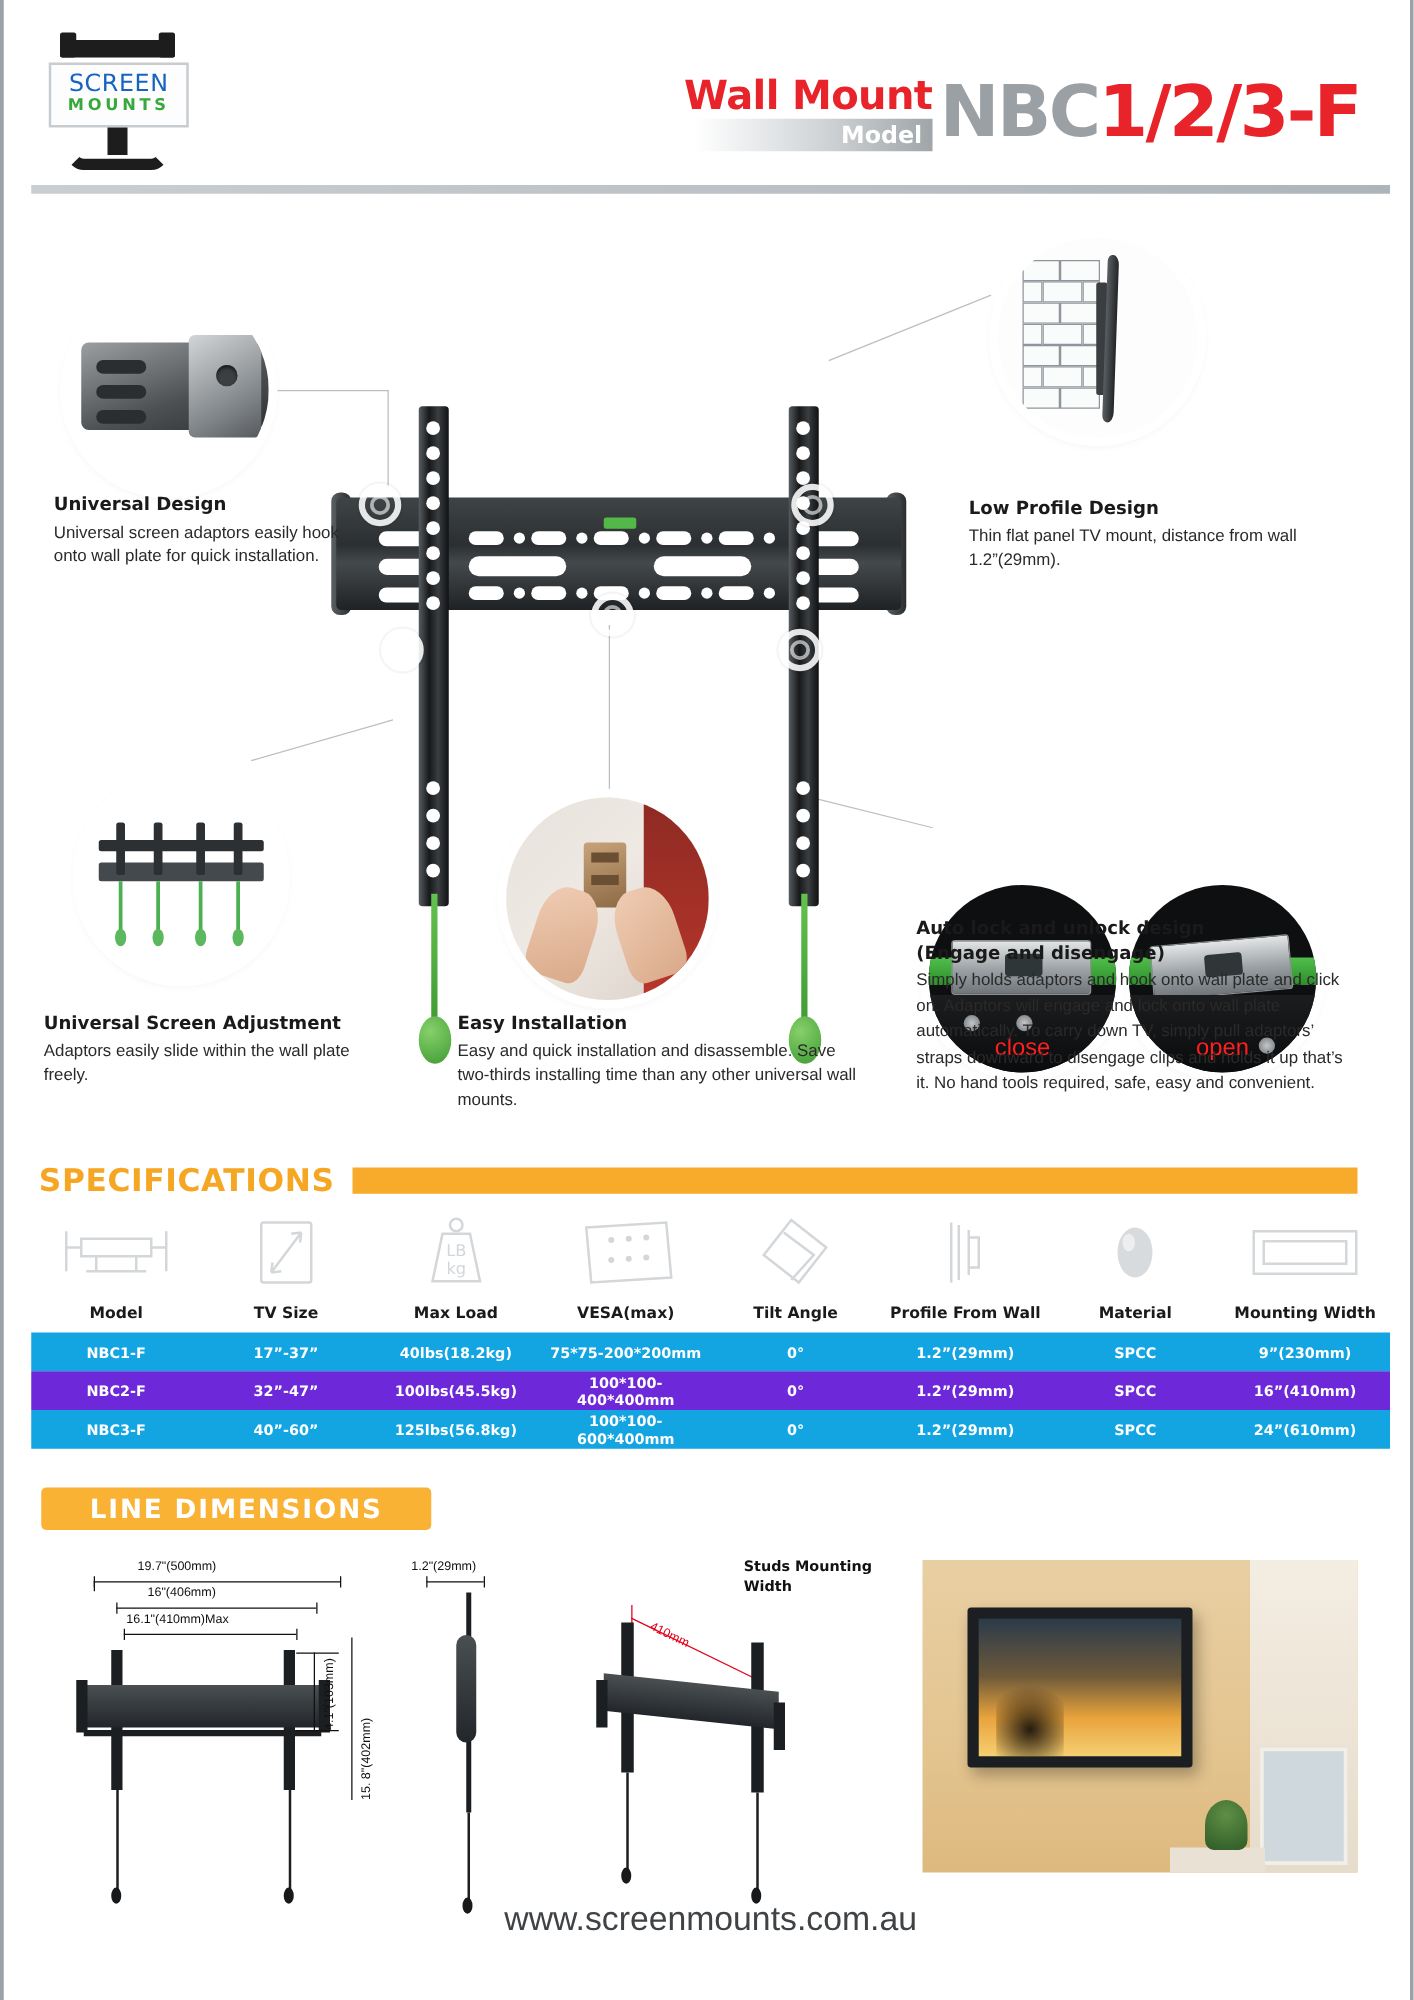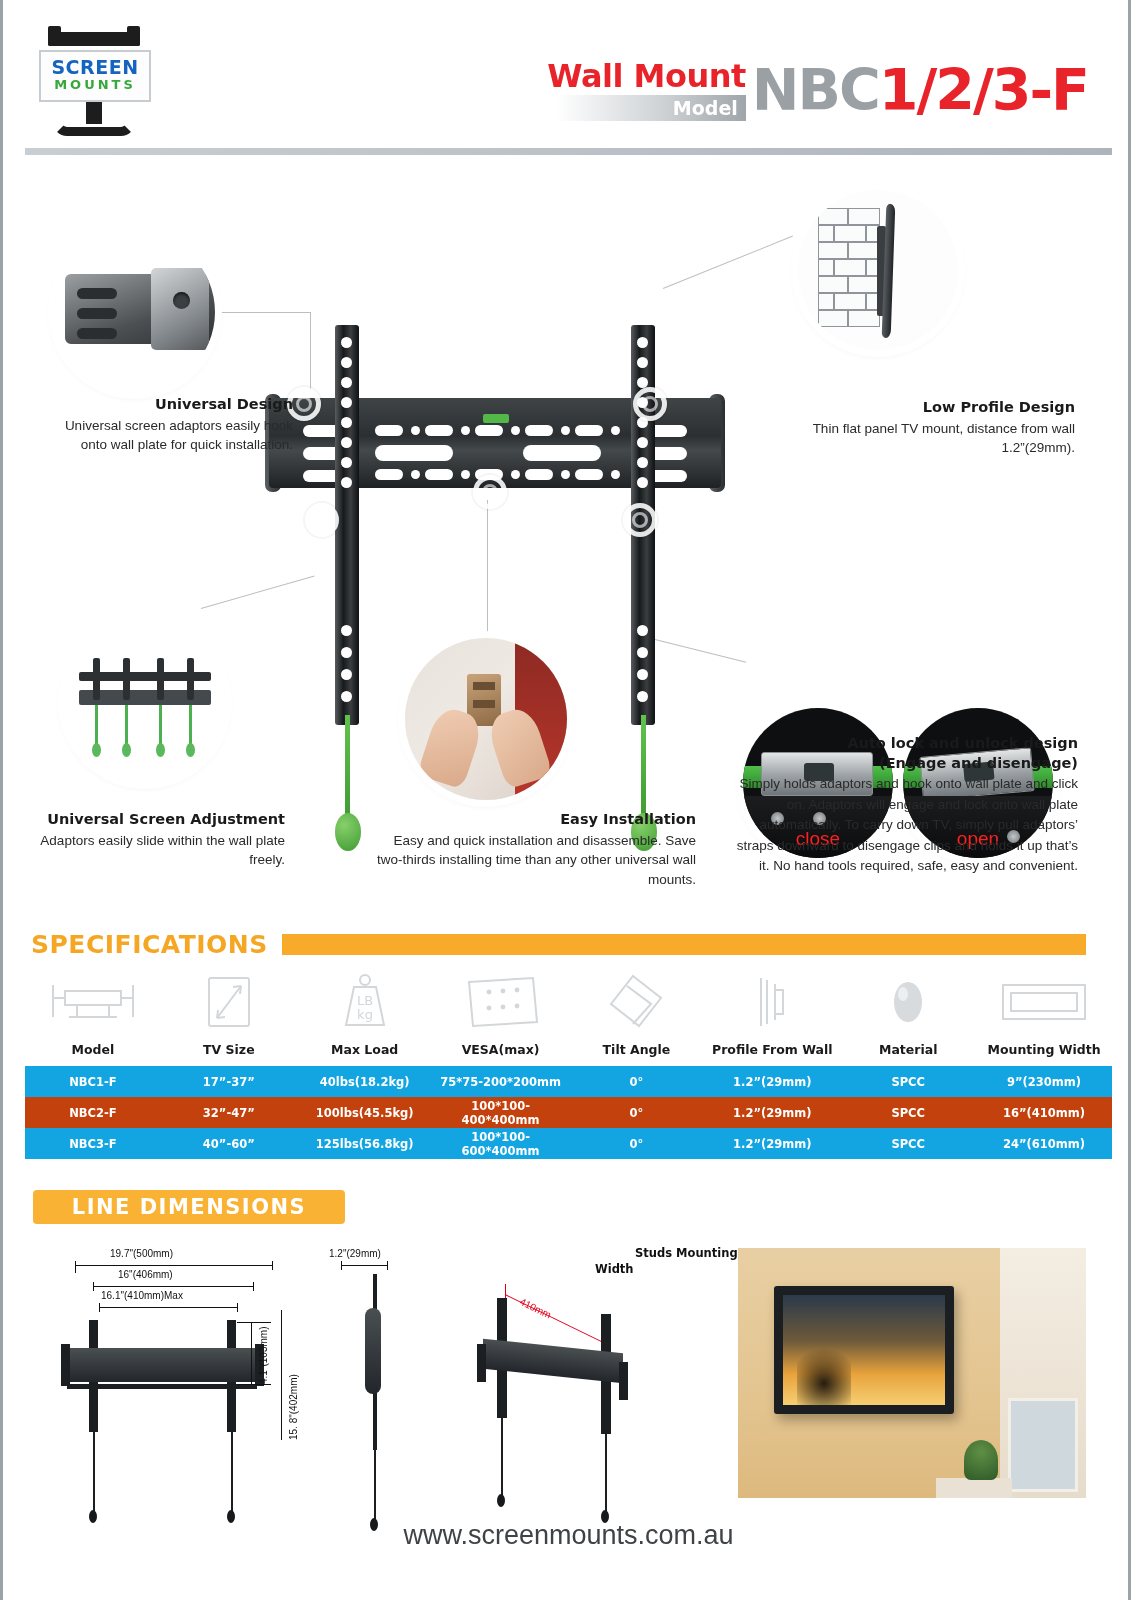--- a/index.html
+++ b/index.html
@@ -26,21 +26,21 @@
   .logo-armtop:before, .logo-armtop:after {
     content: ""; position: absolute; top: -6px; width: 13px; height: 20px; background: #1d1d1d; border-radius: 2px;
   }
   .logo-armtop:before { left: 0; }
   .logo-armtop:after { right: 0; }
   .logo-panel {
     position: absolute; left: 8px; top: 18px; width: 112px; height: 52px;
     background: #fdfdfd; border: 2px solid #c7ccd0;
     display: flex; flex-direction: column; align-items: center; justify-content: center;
   }
-  .logo-screen { color: #1565c0; font-weight: bold; font-size: 19px; letter-spacing: 0.5px; line-height: 1; font-family: "DejaVu Sans", sans-serif; }
+  .logo-screen { color: #1565c0; font-weight: normal; font-size: 19px; letter-spacing: 0.5px; line-height: 1; font-family: "DejaVu Sans", sans-serif; }
   .logo-mounts { color: #37a93c; font-weight: bold; font-size: 13px; letter-spacing: 3px; line-height: 1.3; font-family: "DejaVu Sans", sans-serif; }
   .logo-stand {
     position: absolute; left: 22px; top: 70px; width: 82px; height: 34px;
   }
   .logo-stand-post { position: absolute; left: 33px; top: 0; width: 16px; height: 22px; background: #1d1d1d; }
   .logo-stand-foot {
     position: absolute; left: 0; top: 14px; width: 82px; height: 20px;
     border-bottom: 9px solid #1d1d1d; border-left: 9px solid transparent; border-right: 9px solid transparent;
     border-radius: 0 0 14px 14px;
   }
@@ -165,21 +165,21 @@
   .prod-strap { position: absolute; width: 5px; height: 105px; background: linear-gradient(to bottom,#63c24e,#3f9a33); top: 400px; }
   .prod-tip { position: absolute; width: 26px; height: 38px; border-radius: 50%; background: radial-gradient(circle at 35% 32%, #86d06a, #3f9a33); top: 498px; }
   .lock-ring { position: absolute; border-radius: 50%; border: 5px solid rgba(255,255,255,0.88); box-shadow: 0 0 0 2px rgba(0,0,0,0.04); }
   .lock-ring-inner { position: absolute; inset: 4px; border-radius: 50%; border: 3px solid rgba(255,255,255,0.6); }
 
   
   .lead { position: absolute; background: none; border-top: 1.4px solid #b9bfc3; }
   .lead-v { position: absolute; border-left: 1.4px solid #b9bfc3; }
 
   
-  .feat { position: absolute; text-align: right; }
+  .feat { position: absolute; }
   .feat h3 {
     font-size: 14.5px; font-weight: bold; color: #1a1a1a; line-height: 1.35;
     font-family: "DejaVu Sans", sans-serif;
   }
   .feat p {
     font-size: 13.5px; color: #2a2a2a; line-height: 1.45; margin-top: 1px;
     font-family: "Liberation Sans", sans-serif;
   }
   .f-universal  { left: 40px;  top: 235px; width: 250px; }
   .f-lowprofile { left: 772px; top: 238px; width: 300px; }
@@ -200,21 +200,21 @@
   .spec-table { position: absolute; left: 22px; top: 48px; width: 1087px; }
   .spec-icons { display: flex; }
   .spec-icon-cell { flex: 1; height: 68px; display: flex; align-items: center; justify-content: center; }
   .spec-colhead { display: flex; }
   .spec-colhead div {
     flex: 1; text-align: center; font-size: 12.5px; font-weight: bold; color: #1a1a1a;
     padding: 6px 0 9px; font-family: "DejaVu Sans", sans-serif;
   }
   .spec-row { display: flex; height: 31px; align-items: center; }
   .spec-row.blue { background: #13a5e2; }
-  .spec-row.gray { background: #c2410c; justify-content: flex-end; }
+  .spec-row.gray { background: #6d28d9; justify-content: flex-end; }
   .spec-row div {
     flex: 1; text-align: center; color: #ffffff; font-size: 11.5px; font-weight: bold;
     font-family: "DejaVu Sans", sans-serif;
   }
 
   
   .dim-sec { position: absolute; left: 0; top: 1190px; width: 1131px; }
   .dim-badge {
     position: absolute; left: 30px; top: 0; width: 312px; height: 34px;
     background: #f9b233; border-radius: 4px;
@@ -677,21 +677,21 @@
       <div class="dimline" style="left:20px; top:17px; width:46px;"></div>
       <div class="dimline-v" style="left:20px; top:13px; height:9px;"></div>
       <div class="dimline-v" style="left:66px; top:13px; height:9px;"></div>
       <div class="mini-rail" style="left:52px; top:26px; width:4px; height:176px;"></div>
       <div class="mini-plate" style="left:44px; top:60px; width:16px; height:86px; border-radius:8px;"></div>
       <div class="mini-strap" style="left:53px; top:202px; height:72px;"></div>
       <div class="mini-tip" style="left:49px; top:270px;"></div>
     </div>
 
     <div class="dwg" style="left:470px; top:50px; width:250px; height:300px;">
-      <div class="dwg-label bold" style="left:122px; top:6px;margin-left:40px;">Studs Mounting</div>
+      <div class="dwg-label bold" style="left:122px; top:6px;">Studs Mounting</div>
       <div class="dwg-label bold" style="left:122px; top:22px;">Width</div>
       <div class="dimline red" style="left:32px; top:54px; width:112px; transform:rotate(26deg); transform-origin:left center;"></div>
       <div class="dimline-v" style="left:32px; top:44px; height:16px; border-left:1.4px solid #e0001b;"></div>
       <div class="dwg-label red" style="left:50px; top:56px; transform:rotate(26deg); transform-origin:left top;">410mm</div>
 
       <div class="mini-rail" style="left:24px; top:58px; width:10px; height:120px;"></div>
       <div class="mini-rail" style="left:128px;top:74px; width:10px; height:120px;"></div>
       <div class="mini-plate" style="left:10px; top:106px; width:140px; height:30px; transform:skewY(6deg);"></div>
       <div class="mini-rail" style="left:4px;  top:104px; width:9px; height:38px;"></div>
       <div class="mini-rail" style="left:146px;top:122px; width:9px; height:38px;"></div>

